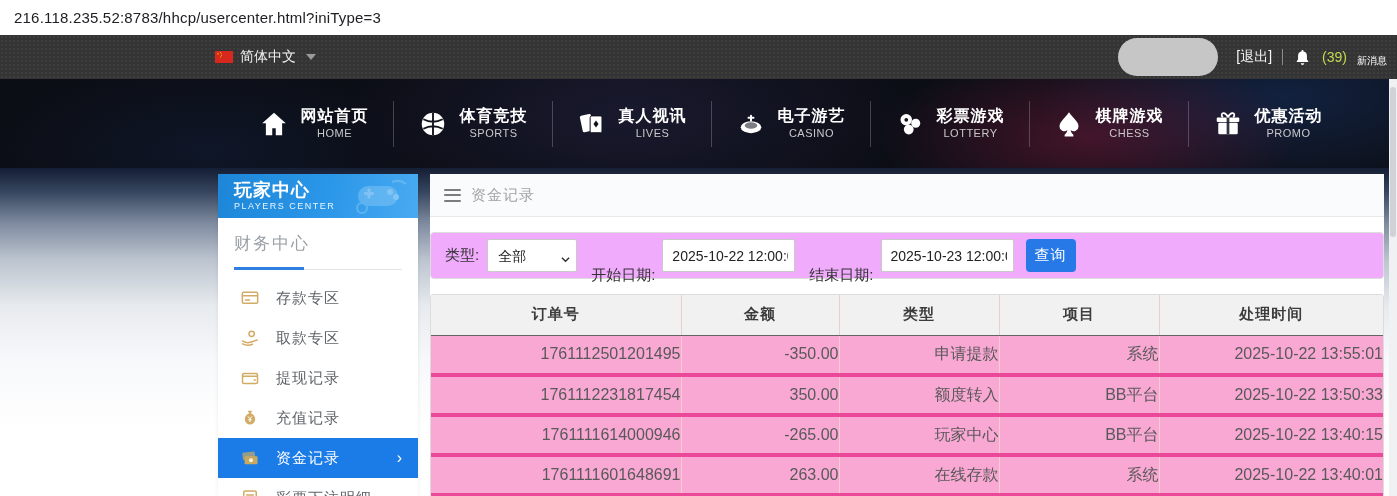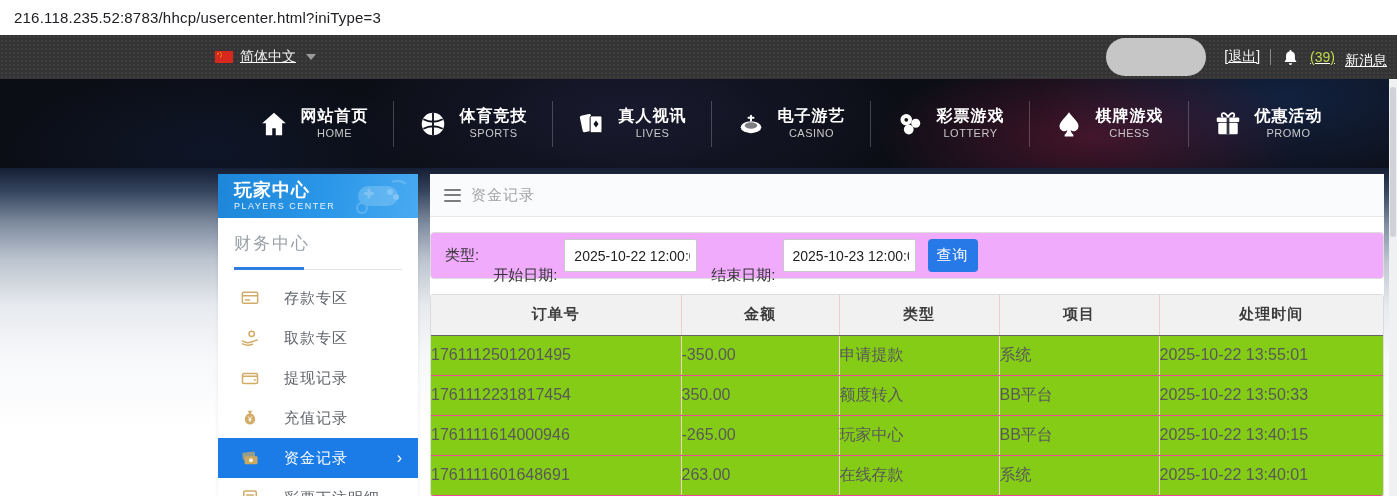--- a/index.html
+++ b/index.html
@@ -9,32 +9,32 @@
 
   
   .url-bar { position:absolute; left:0; top:0; width:1397px; height:35px; background:#fff; display:flex; align-items:center; padding-left:14px; }
   .url-text { font-size:15px; color:#202124; letter-spacing:.2px; }
 
   
   .topbar { position:absolute; left:0; top:35px; width:1397px; height:44px;
     background:#343434;
     background-image:radial-gradient(rgba(255,255,255,0.05) 1px, transparent 1px);
     background-size:4px 4px;
-    display:flex; align-items:center; color:#fff;text-decoration:underline; }
+    display:flex; align-items:center; color:#fff; }
   .lang-box { display:flex; align-items:center; margin-left:215px; gap:7px; cursor:pointer; }
   .flag { width:18px; height:12px; display:block; }
   .lang-label { font-size:14px; color:#f2f2f2; }
   .lang-caret { width:0; height:0; border-left:5px solid transparent; border-right:5px solid transparent; border-top:6px solid #9a9a9a; margin-left:3px; }
   .topbar-right { margin-left:auto; display:flex; align-items:center; gap:10px; padding-right:10px; }
   .user-blob { width:100px; height:38px; border-radius:19px; background:#c6c6c6; margin-right:8px; }
   .logout { font-size:14px; color:#f5f5f5; cursor:pointer; }
   .top-sep { width:1px; height:16px; background:#8a8a8a; }
   .bell { width:19px; height:19px; cursor:pointer; }
   .msg-count { font-size:14px; }
-  .msg-label { font-size:14px; color:#fff; cursor:pointer;margin-top:7px; }
+  .msg-label { font-size:10px; color:#fff; cursor:pointer;margin-top:7px; }
 
   
   .navbar { position:absolute; left:0; top:79px; width:1397px; height:89px;
     background:
       radial-gradient(ellipse 300px 120px at 78% 65%, rgba(150,30,70,0.40), transparent 70%),
       radial-gradient(ellipse 350px 140px at 92% 20%, rgba(30,70,140,0.35), transparent 70%),
       radial-gradient(ellipse 400px 160px at 45% 40%, rgba(60,55,110,0.28), transparent 70%),
       radial-gradient(ellipse 300px 120px at 15% 80%, rgba(20,40,80,0.30), transparent 70%),
       #0c0e16; }
   .nav-inner { position:absolute; left:0; top:0; width:100%; height:100%; display:flex; align-items:center; justify-content:center; transform:translateX(92px); }
@@ -58,21 +58,21 @@
   .gamepad { position:absolute; right:10px; top:4px; width:56px; height:38px; opacity:.55; }
   .sidebar-section { padding:14px 16px 0 16px; }
   .section-label { font-size:17px; color:#9aa0a6; letter-spacing:2px; }
   .section-rule { position:relative; margin-top:12px; height:3px; }
   .section-rule .base { position:absolute; left:0; right:0; bottom:0; height:1px; background:#e3e3e3; }
   .section-rule .accent { position:absolute; left:0; bottom:0; width:70px; height:3px; background:#2e7fe0; }
   .side-menu { margin-top:8px; }
   .side-item { position:relative; height:40px; display:flex; align-items:center; padding-left:22px; cursor:pointer; }
   .side-icon { width:20px; height:20px; margin-right:16px; flex:0 0 auto; }
   .side-icon svg { width:100%; height:100%; }
-  .side-label { font-size:15px; color:#5f6368; letter-spacing:1px;margin-left:8px; }
+  .side-label { font-size:15px; color:#5f6368; letter-spacing:1px; }
   .side-item.active { background:#1b7ce8; }
   .side-item.active .side-label { color:#fff; }
   .side-chevron { position:absolute; right:16px; color:#fff; font-size:16px; line-height:1; display:none; }
   .side-item.active .side-chevron { display:block; }
 
   
   .main { position:absolute; left:430px; top:174px; width:954px; height:322px; background:#fff; }
   .breadcrumb { height:43px; background:#fafbfc; border-bottom:1px solid #e7e9eb; display:flex; align-items:center; padding-left:14px; gap:10px; }
   .hamburger { width:17px; height:13px; display:flex; flex-direction:column; justify-content:space-between; }
   .hamburger span { display:block; height:2px; background:#7d7d7d; border-radius:1px; }
@@ -85,21 +85,21 @@
   .select-caret { position:absolute; right:7px; top:11px; width:9px; height:9px; pointer-events:none; }
   .select-caret svg { width:100%; height:100%; }
   .date-input { width:133px; height:33px; border:1px solid #c9c9c9; border-radius:2px; font-size:14px; color:#222; padding:0 6px 0 9px; margin-left:7px; font-family:inherit; }
   .gap-l { margin-left:14px;margin-top:40px; }
   .query-btn { width:50px; height:33px; margin-left:12px; background:#2879e8; color:#fff; border:none; border-radius:4px; font-size:15px; cursor:pointer; font-family:inherit; letter-spacing:1px; }
 
   .table-wrap { position:absolute; left:0; top:120px; width:954px; border:1px solid #dcdcdc; border-radius:3px; background:#fff; overflow:hidden; }
   table.records { width:100%; border-collapse:collapse; table-layout:fixed; }
   .records th { height:40px; background:#f1f1f1; font-size:15px; font-weight:bold; color:#3c3c3c; text-align:center; border-bottom:1px solid #646464; border-right:1px solid #f0cccc; letter-spacing:1px; }
   .records th:last-child { border-right:none; }
-  .records td { height:40px; font-size:16px; color:#595959; text-align:left; border-right:1px solid #f3cfcf; border-bottom:1px solid #ec4899; background:#84cc16; }
+  .records td { height:40px; font-size:16px; color:#595959; text-align:right; border-right:1px solid #f3cfcf; border-bottom:4px solid #ec4899; background:#f9a8d4; }
   .records td:last-child { border-right:none; }
 
   
   .scrollbar { position:absolute; right:0; top:79px; width:8px; height:417px; background:#f0f1f2; }
   .scroll-thumb { position:absolute; left:1px; top:8px; width:6px; height:150px; background:#cfd2d6; border-radius:3px; }
 </style>
 </head>
 <body>
 
 <div class="page">
@@ -298,20 +298,28 @@
       <div class="hamburger">
           <span></span>
           <span></span>
           <span></span>
         </div>
       <span class="breadcrumb-label">资金记录</span>
     </div>
 
     <div class="filter-box">
       <span class="f-label">类型:</span>
+      <span class="select-wrap">
+        <select class="type-select" aria-label="type"><option>全部</option></select>
+        <span class="select-caret">
+          <svg viewBox="0 0 10 10">
+              <path d="M1 3l4 4 4-4" fill="none" stroke="#333" stroke-width="1.6"></path>
+            </svg>
+        </span>
+      </span>
       <span class="f-label gap-l">开始日期:</span>
       <input class="date-input" value="2025-10-22 12:00:00" style="">
       <span class="f-label gap-l">结束日期:</span>
       <input class="date-input" value="2025-10-23 12:00:00" style="">
       <button class="query-btn">查询</button>
     </div>
 
     <div class="table-wrap">
       <table class="records">
         <colgroup>

